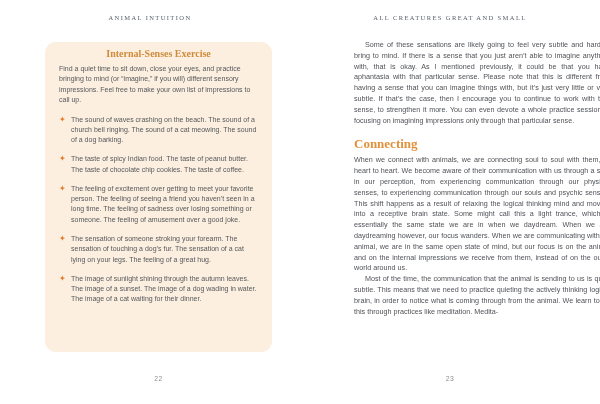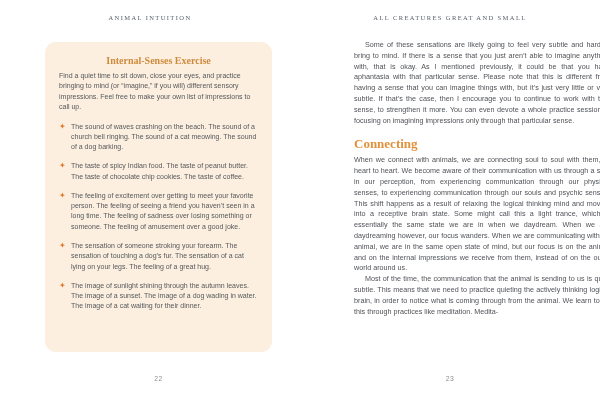--- a/index.html
+++ b/index.html
@@ -50,21 +50,21 @@
 
   
   .exercise-box {
     position: absolute;
     left: 45px;
     top: 42px;
     width: 227px;
     height: 310px;
     background: #fcefdf;
     border-radius: 11px;
-    padding: 13px 14px 12px 14px;
+    padding: 6px 14px 12px 14px;
   }
   .exercise-box .box-title {
     font-family: "Liberation Serif", serif;
     font-weight: bold;
     font-size: 10px;
     color: #cf8b3c;
     text-align: center;
     margin-bottom: 5px;
   }
   .exercise-box .box-intro {

